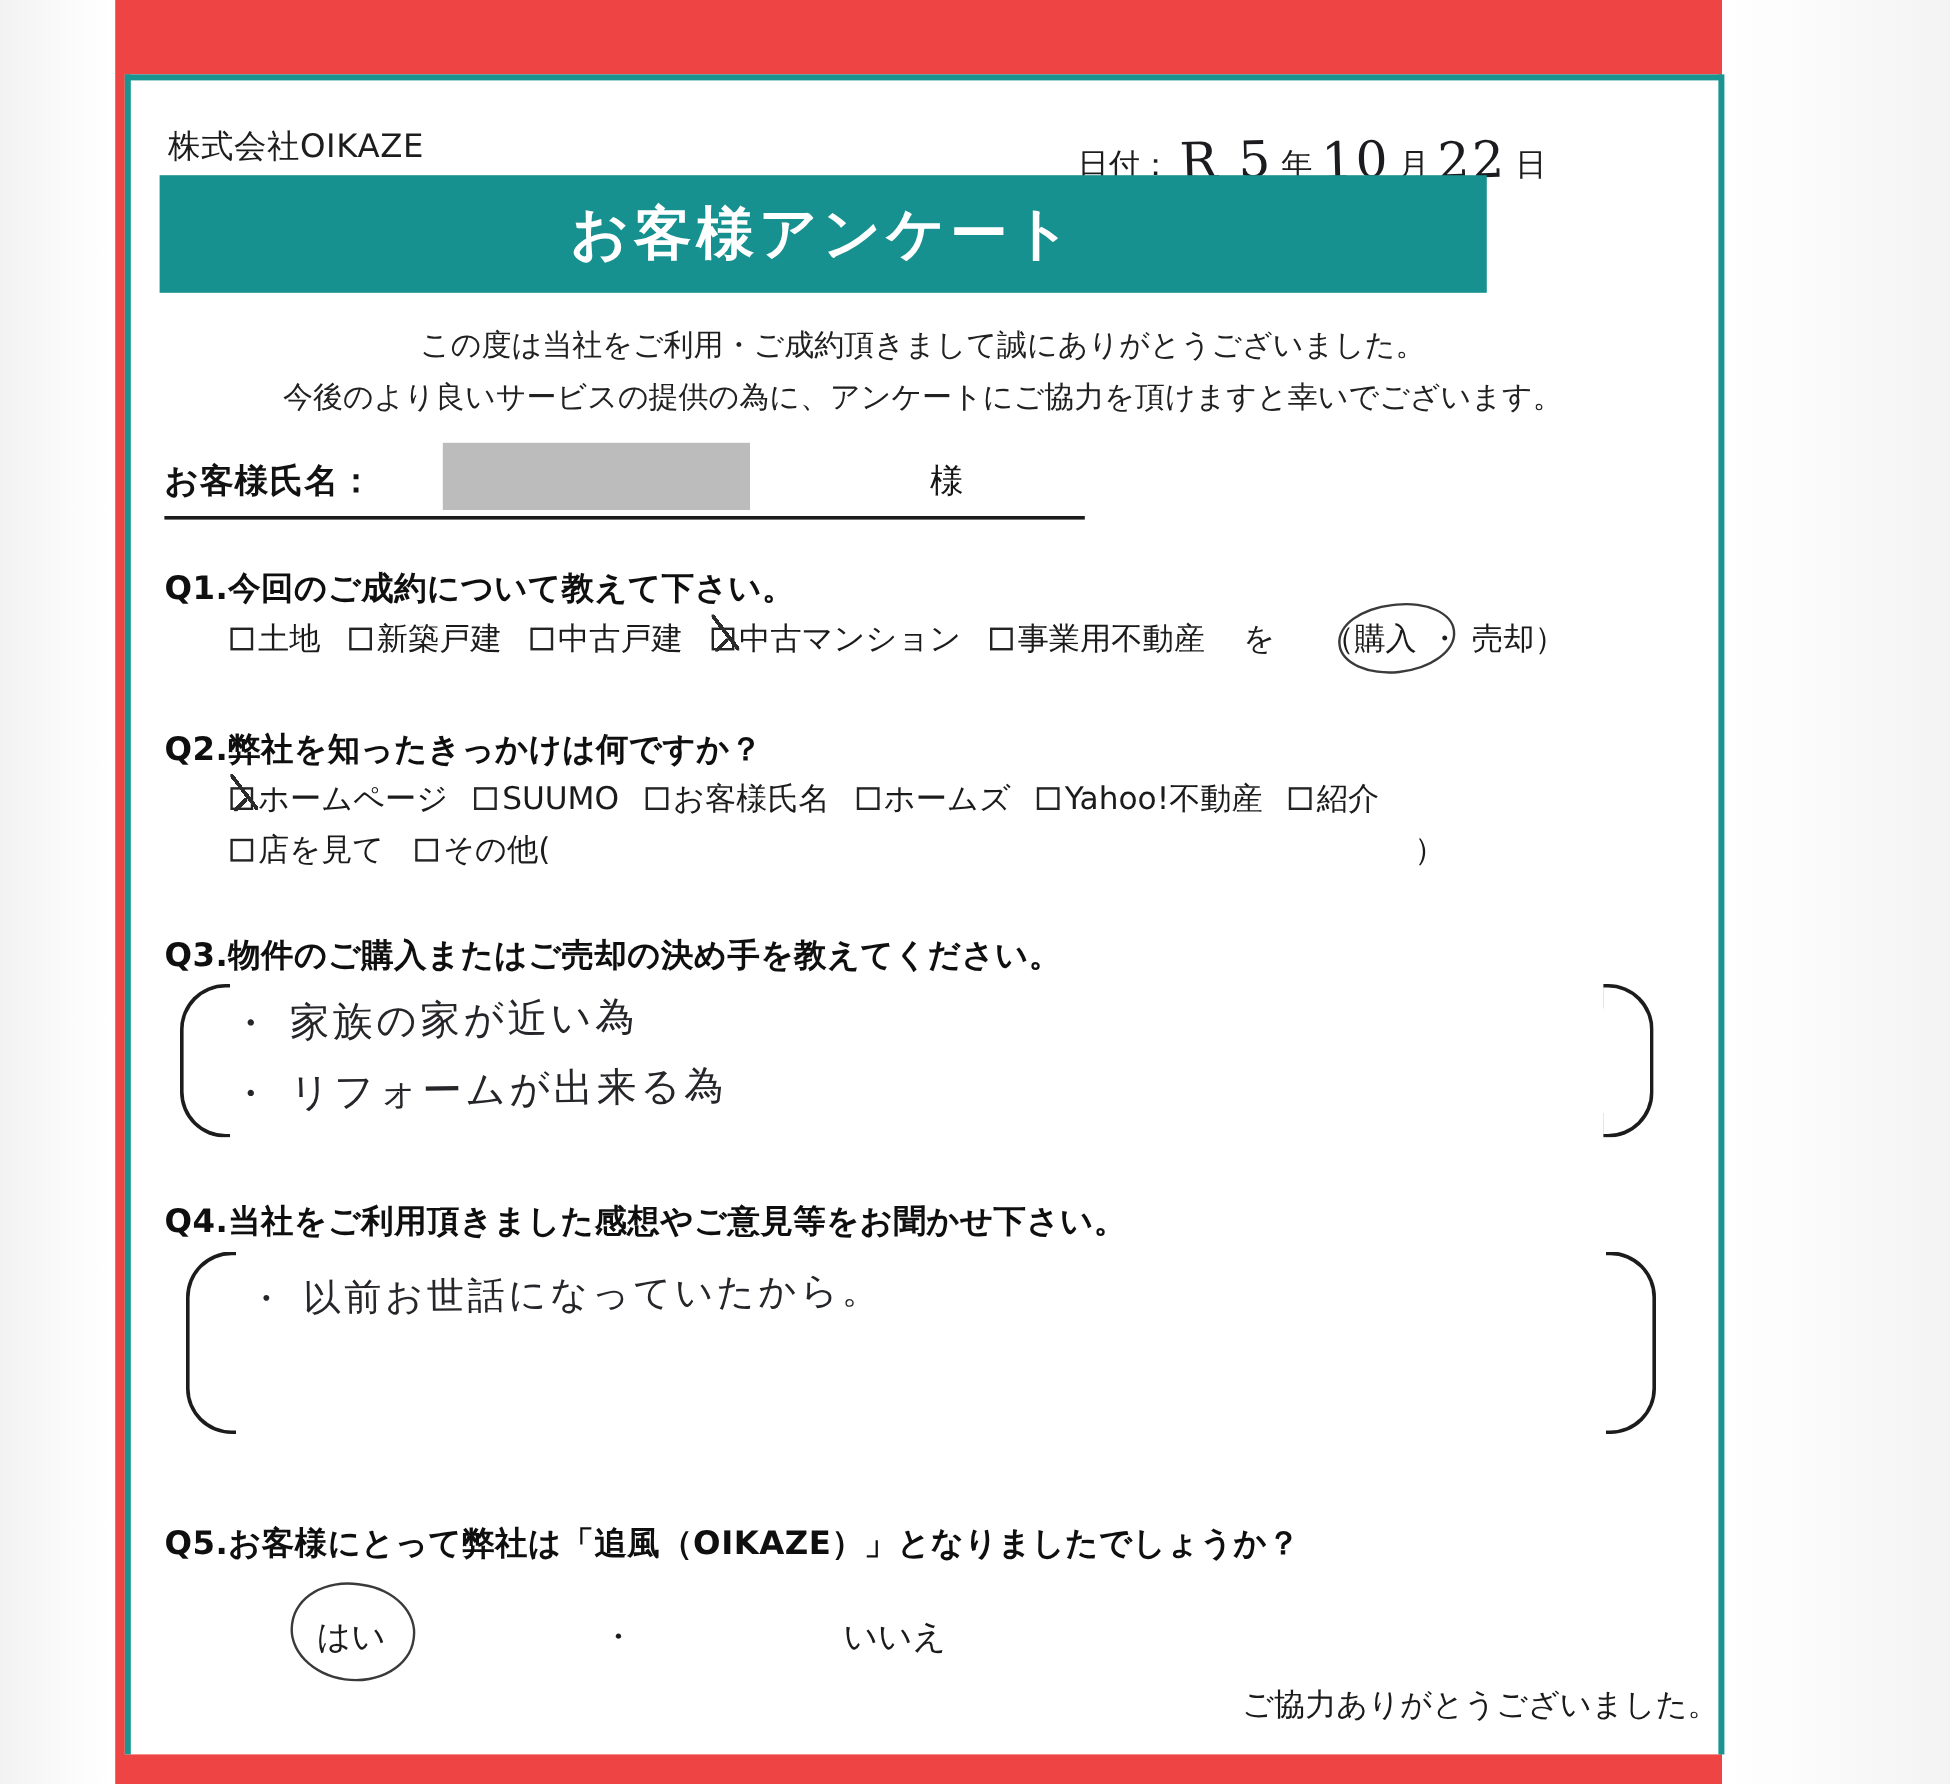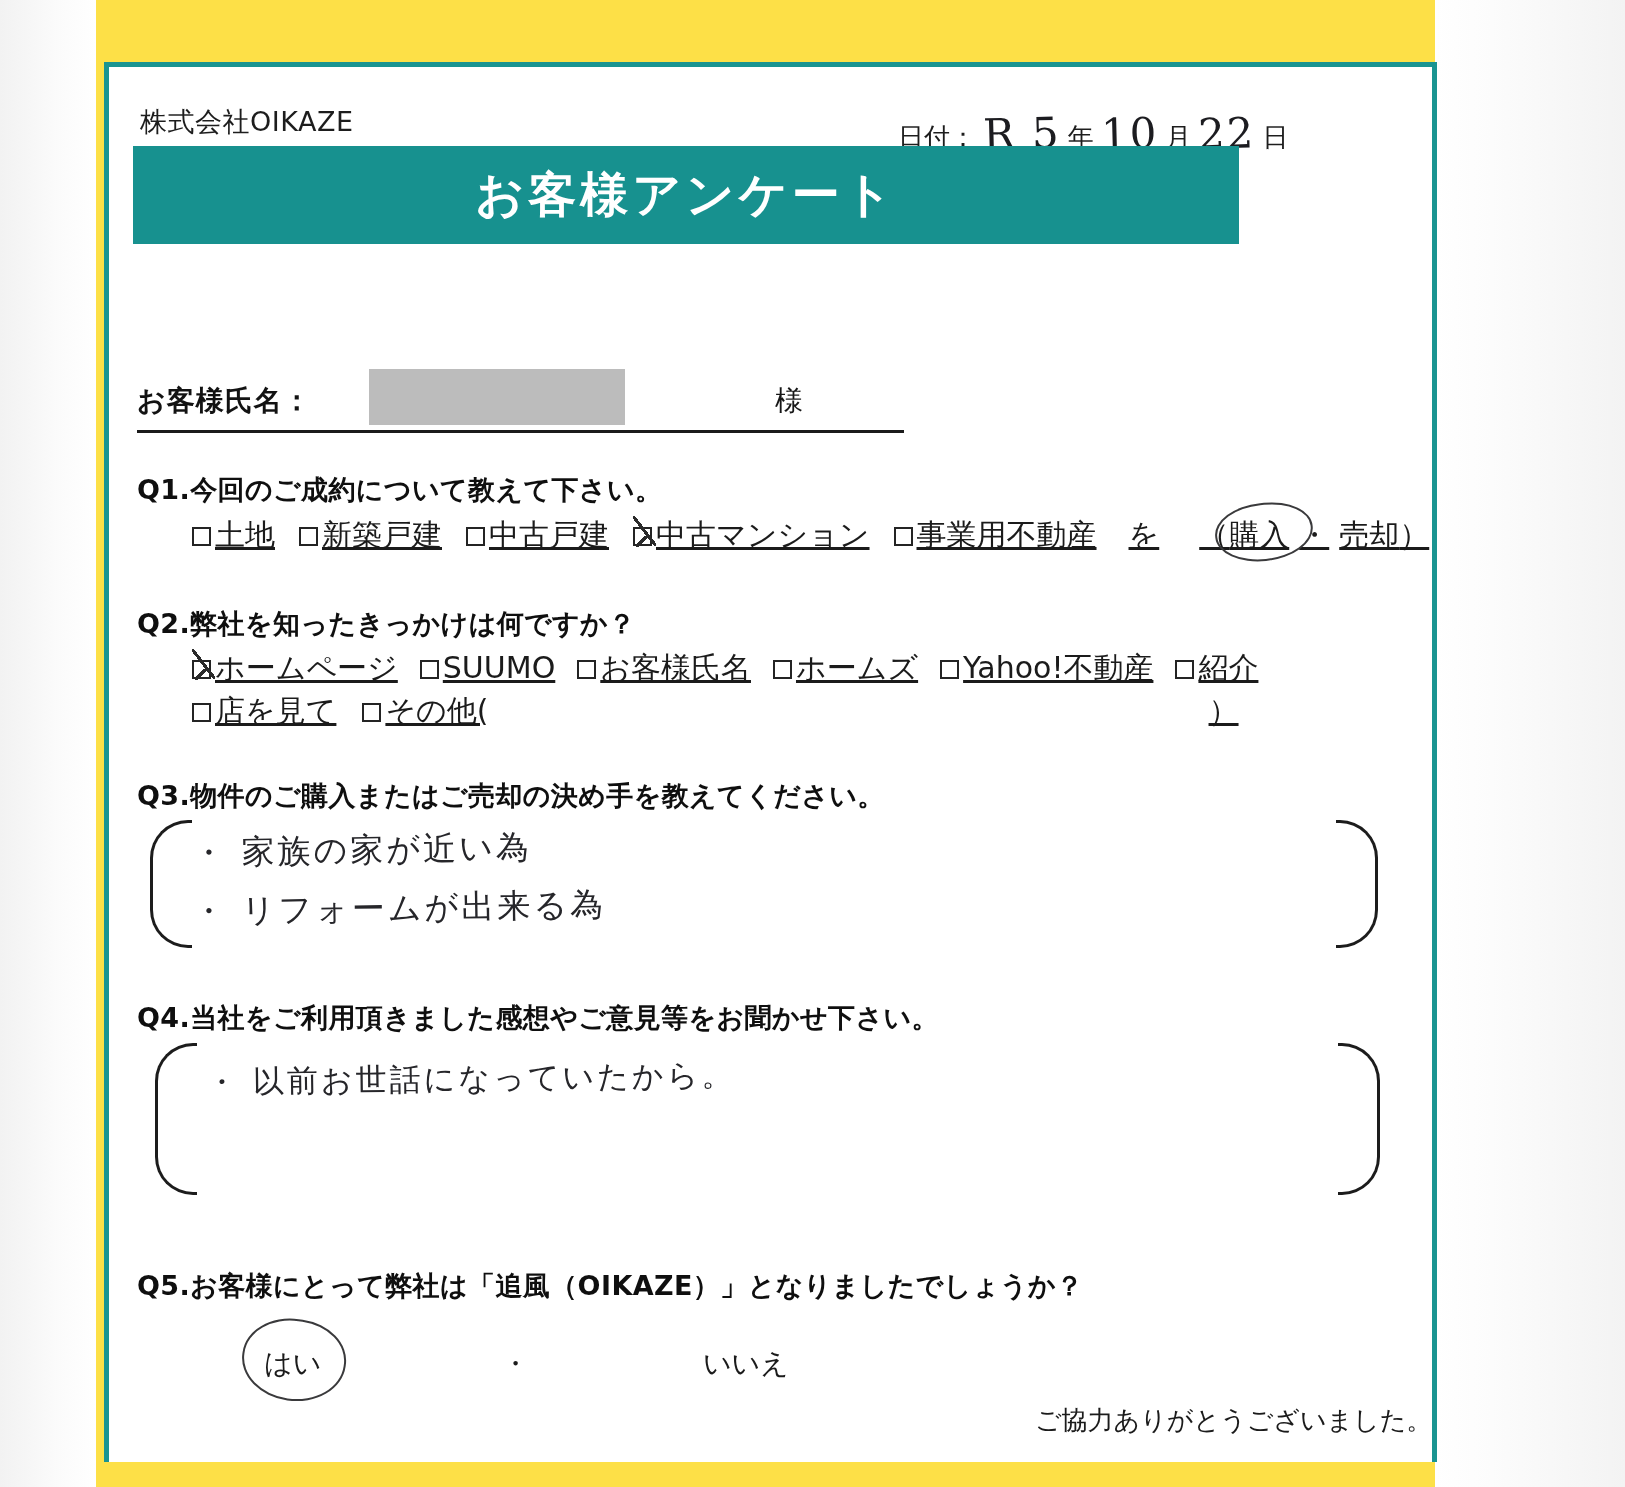--- a/index.html
+++ b/index.html
@@ -13,21 +13,21 @@
     position: relative;
     font-family: "DejaVu Sans", "Liberation Sans", sans-serif;
     overflow: hidden;
   }
 
   
   .scan-page {
     position: absolute;
     left: 0; top: 0;
     width: 1625px; height: 1487px;
-    background: #fde047;
+    background: #ef4444;
   }
   
   .scan-edge-left {
     position: absolute; left: 0; top: 0; width: 96px; height: 1487px;
     background: linear-gradient(to right, #f2f2f2 0%, #fbfbfb 60%, #ffffff 100%);
   }
   .scan-edge-right {
     position: absolute; right: 0; top: 0; width: 190px; height: 1487px;
     background: linear-gradient(to left, #f3f3f3 0%, #fcfcfc 70%, #ffffff 100%);
   }
@@ -141,26 +141,25 @@
   .q-head {
     position: absolute;
     font-size: 27px;
     font-weight: bold;
     color: #0f0f0f;
     letter-spacing: 0.4px;
     white-space: nowrap;
   }
   .opt-row {
     position: absolute;
-    font-size: 30px;
+    font-size: 26px;
     color: #1b1b1b;
     white-space: nowrap;
     display: flex;
     align-items: baseline;
-    text-decoration: underline;
   }
   .opt {
     display: inline-flex;
     align-items: baseline;
     position: relative;
   }
   .cbox {
     display: inline-block;
     width: 19px; height: 19px;
     border: 2px solid #242424;
@@ -265,20 +264,24 @@
     <span class="hw">10</span>
     <span>月</span>
     <span class="hw">22</span>
     <span>日</span>
   </div>
 
   <div class="title-banner">
     <span class="title-text">お客様アンケート</span>
   </div>
 
+  <div class="intro">
+    <div>この度は当社をご利用・ご成約頂きまして誠にありがとうございました。</div>
+    <div>今後のより良いサービスの提供の為に、アンケートにご協力を頂けますと幸いでございます。</div>
+  </div>
 
   <div class="name-row">
     <span class="name-label">お客様氏名：</span>
     <span class="name-redaction"></span>
     <span class="name-sama">様</span>
     <span class="name-underline"></span>
   </div>
 
   <div class="q-head" style="left:137px; top:472px;">Q1.今回のご成約について教えて下さい。</div>
 

